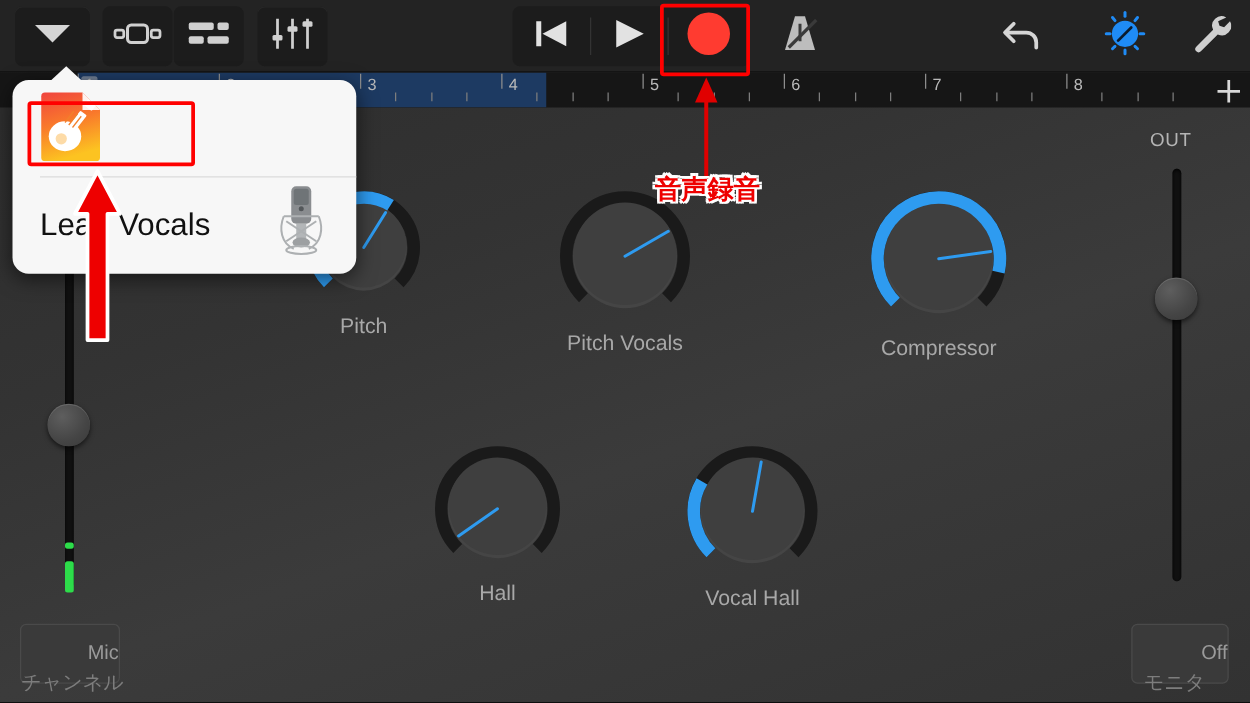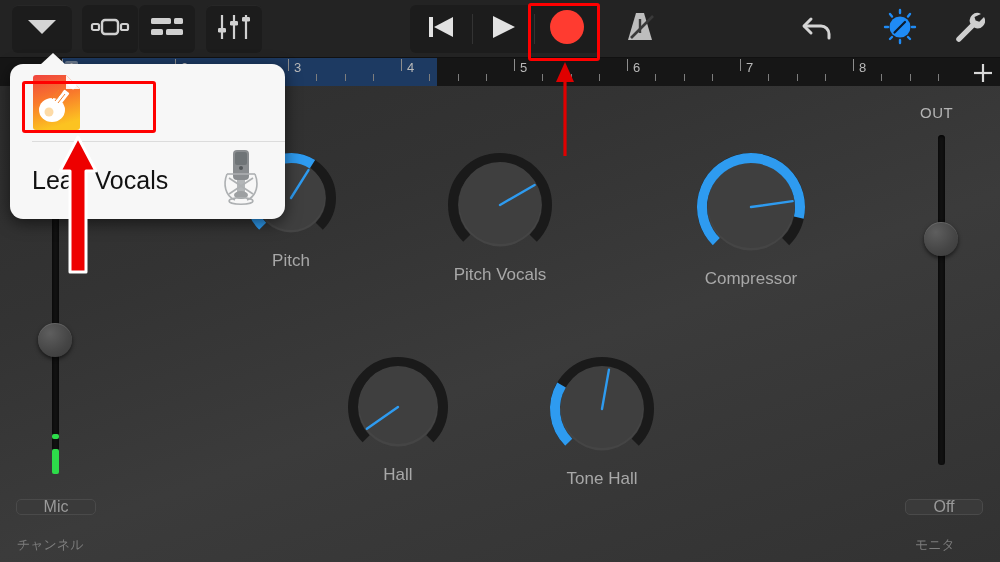--- a/index.html
+++ b/index.html
@@ -87,28 +87,28 @@
     background:radial-gradient(circle at 35% 30%, #5e5e5e, #454545 60%, #3a3a3a 100%);
     box-shadow:0 2px 4px rgba(0,0,0,.6), inset 0 1px 0 rgba(255,255,255,.12);
   }
   .meter-seg{ position:absolute; border-radius:2px; background:#2ddc4a; }
 
   .side-label{
     position:absolute; font-size:15px; color:#b4b4b4; letter-spacing:.5px;
     font-family:"Liberation Sans", sans-serif;
   }
   .pill-btn{
-    position:absolute; height:16px; border-radius:5px;
+    position:absolute; height:48px; border-radius:5px;
     background:#3a3a3a;
     border:1px solid #4a4a4a;
-    display:flex; align-items:center; justify-content:center;
+    display:flex; align-items:center; justify-content:flex-end;
     color:#9a9a9a; font-size:16px;
   }
   .jp-label{
-    position:absolute; font-size:13px; color:#7d7d7d;
+    position:absolute; font-size:16px; color:#7d7d7d;
     font-family:"Liberation Sans", sans-serif;
   }
 
   
   .knob{ position:absolute; }
   .knob-label{
     position:absolute; width:100%; text-align:center;
     font-size:17px; color:#a8a8a8; top:100%; margin-top:8px;
     font-family:"Liberation Sans", sans-serif; white-space:nowrap;
   }
@@ -402,21 +402,21 @@
         <div class="knob-label">Hall</div>
       </div>
       <div class="knob" style="left: 550px; top: 357px; width: 104px; height: 104px;">
         <svg width="120" height="120" viewBox="0 0 120 120" style="position: absolute; left: -8px; top: -8px;">
           <path d="M 26.76598128423226 93.23401871576773 A 47 47 0 1 1 93.23401871576775 93.23401871576773" fill="none" stroke="#1a1a1a" stroke-width="10" stroke-linecap="butt"></path>
           <circle cx="60" cy="60" r="41.5" fill="#454545"></circle>
           <circle cx="60" cy="58" r="41" fill="#3f3f3f"></circle>
           <path d="M 26.76598128423226 93.23401871576773 A 47 47 0 0 1 19.545124730814656 36.075053459732544" fill="none" stroke="#2e9bf0" stroke-width="10" stroke-linecap="butt"></path>
           <line x1="60" y1="60" x2="66.94592710667722" y2="20.607689879511682" stroke="#2e9bf0" stroke-width="2.4" stroke-linecap="round"></line>
         </svg>
-        <div class="knob-label">Tone Hall</div>
+        <div class="knob-label">Vocal Hall</div>
       </div>
     </div>
 
   <div class="popup">
     <div class="popup-arrow"></div>
 
     <div class="popup-row first">
       <span>
         <svg width="52" height="58" viewBox="0 0 52 58">
           <defs>
@@ -468,18 +468,19 @@
   </div>
 
   <div class="anno-box" style="left:528px; top:3px; width:72px; height:58px;"></div>
 
   <div class="anno-box" style="left:22px; top:81px; width:134px; height:52px;"></div>
 
   <svg class="anno-svg" style="left:548px; top:60px;" width="34" height="96">
     <line x1="17" y1="96" x2="17" y2="18" stroke="#e00000" stroke-width="3.2"></line>
     <polygon points="17,2 8,22 26,22" fill="#e00000"></polygon>
   </svg>
+  <div class="anno-text" style="left:524px; top:137px;">音声録音</div>
 
   <svg class="anno-svg" style="left:58px; top:134px;" width="40" height="142">
     <polygon points="20,3 38,37 28,37 28,138 12,138 12,37 2,37" fill="#ee0000" stroke="#ffffff" stroke-width="3" stroke-linejoin="round"></polygon>
   </svg>
 
 </div>
 
 </body></html>

